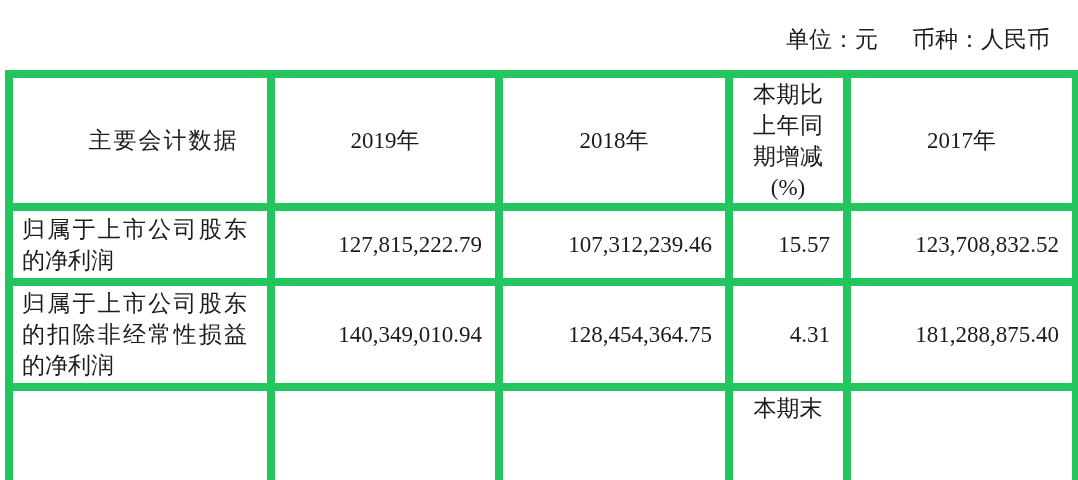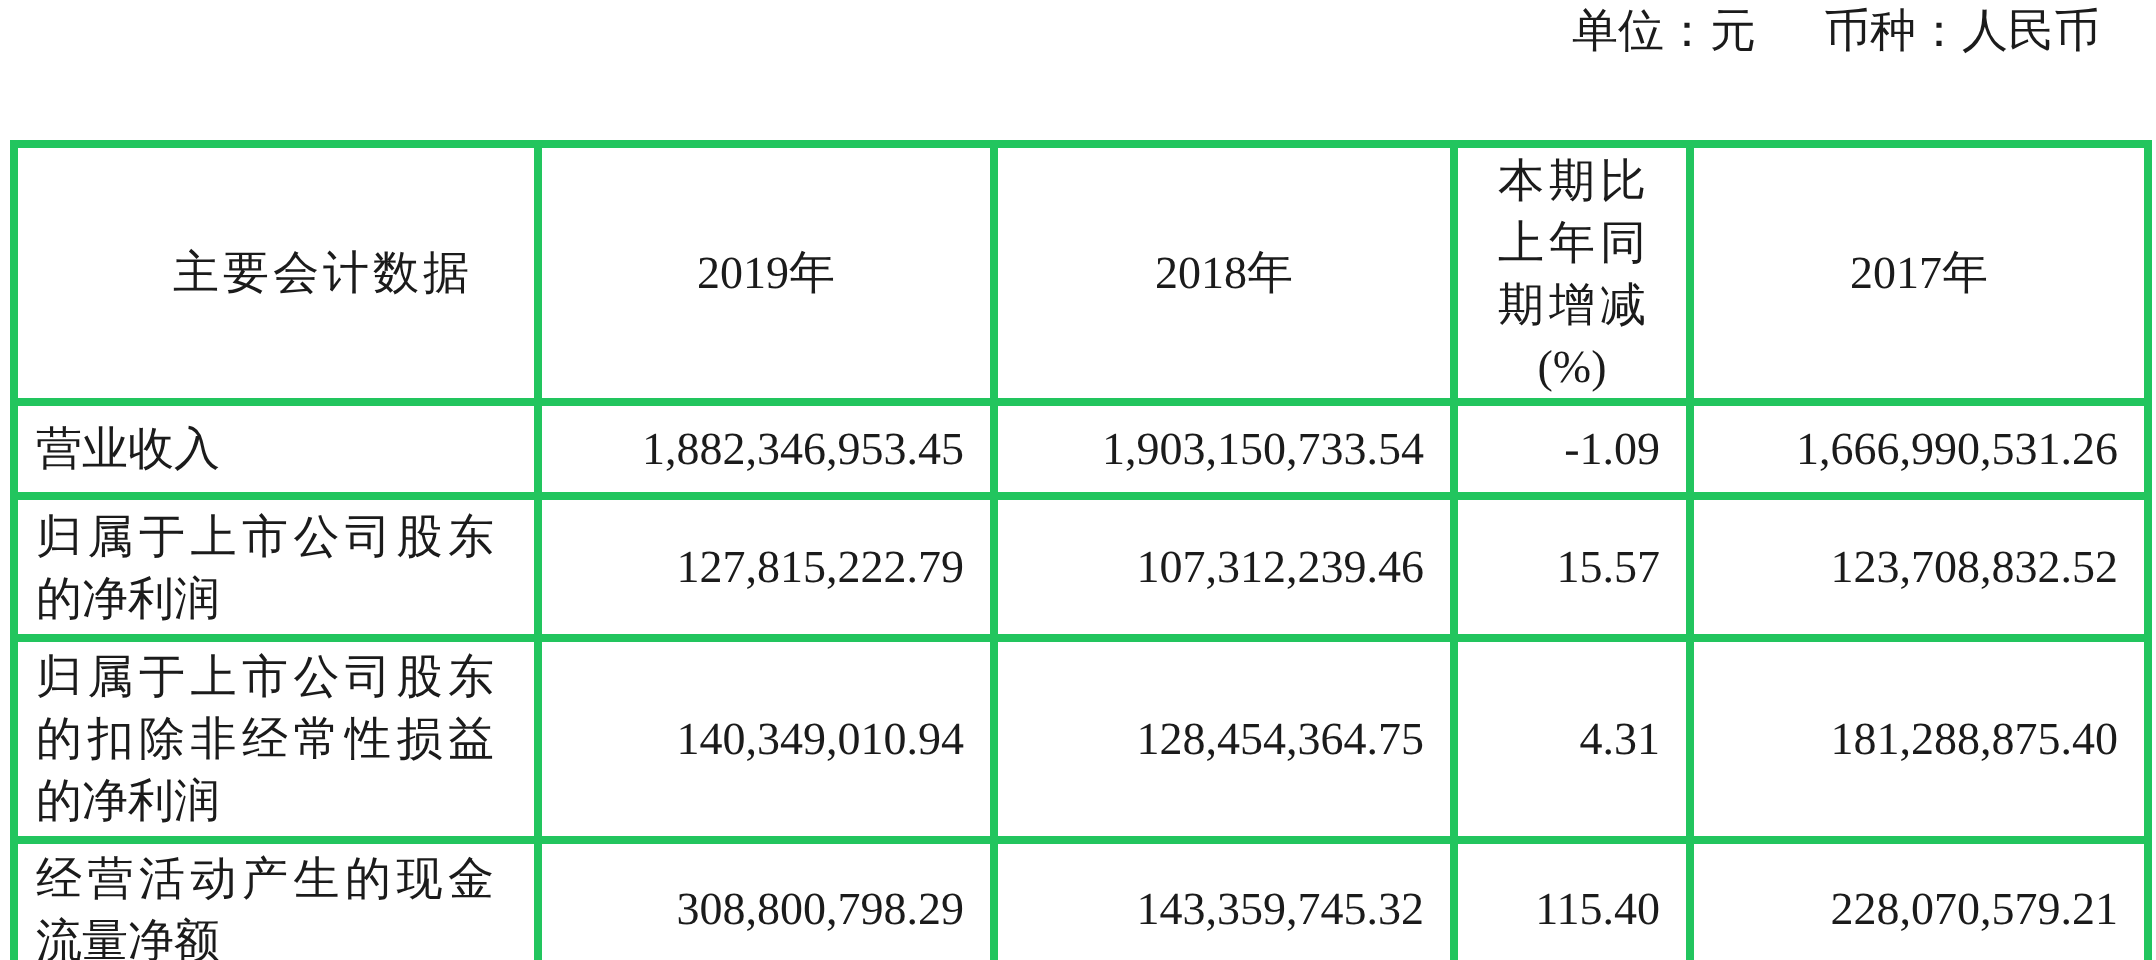--- a/index.html
+++ b/index.html
@@ -10,37 +10,37 @@
   body {
     width: 1078px;
     height: 480px;
     overflow: hidden;
     position: relative;
     font-family: "Liberation Serif", "DejaVu Serif", serif;
     color: #1b1b1b;
   }
   .unit-line {
     position: absolute;
-    top: 0;
+    top: 24px;
     right: 28px;
     font-size: 23px;
     white-space: nowrap;
   }
   .unit-line .gap { display: inline-block; width: 34px; }
   .fin-table {
     position: absolute;
     left: 5px;
     top: 70px;
     border-collapse: collapse;
     table-layout: fixed;
     width: 1067px;
     font-size: 23px;
   }
   .fin-table td {
-    border: 4px solid #22c55e;
+    border: 8px solid #22c55e;
     vertical-align: middle;
     overflow: hidden;
   }
   .hdr { text-align: center; font-weight: normal; }
   .hdr-metric { letter-spacing: 2px; padding-left: 48px; }
   .label-cell {
     padding: 2px 20px 2px 9px;
     line-height: 31px;
   }
   .num {
@@ -85,29 +85,20 @@
       <td class="hdr">2018年</td>
       <td class="hdr center-last">
           <div class="jl">本期比</div>
           <div class="jl">上年同</div>
           <div class="jl">期增减</div>
           <div class="jl last">(%)</div>
         </td>
       <td class="hdr">2017年</td>
     </tr>
 
-    <tr class="r0">
-      <td class="label-cell">
-          <div class="jl last">营业收入</div>
-        </td>
-      <td class="num">1,882,346,953.45</td>
-      <td class="num">1,903,150,733.54</td>
-      <td class="num">-1.09</td>
-      <td class="num">1,666,990,531.26</td>
-    </tr>
 
     <tr class="r1">
       <td class="label-cell">
           <div class="jl">归属于上市公司股东</div>
           <div class="jl last">的净利润</div>
         </td>
       <td class="num">127,815,222.79</td>
       <td class="num">107,312,239.46</td>
       <td class="num">15.57</td>
       <td class="num">123,708,832.52</td>
@@ -118,30 +109,20 @@
           <div class="jl">归属于上市公司股东</div>
           <div class="jl">的扣除非经常性损益</div>
           <div class="jl last">的净利润</div>
         </td>
       <td class="num">140,349,010.94</td>
       <td class="num">128,454,364.75</td>
       <td class="num">4.31</td>
       <td class="num">181,288,875.40</td>
     </tr>
 
-    <tr class="r3">
-      <td class="label-cell">
-          <div class="jl">经营活动产生的现金</div>
-          <div class="jl last">流量净额</div>
-        </td>
-      <td class="num">308,800,798.29</td>
-      <td class="num">143,359,745.32</td>
-      <td class="num">115.40</td>
-      <td class="num">228,070,579.21</td>
-    </tr>
 
     <tr class="partial">
       <td></td>
       <td></td>
       <td></td>
       <td class="frag">本期末</td>
       <td></td>
     </tr>
   </tbody>
 </table>

